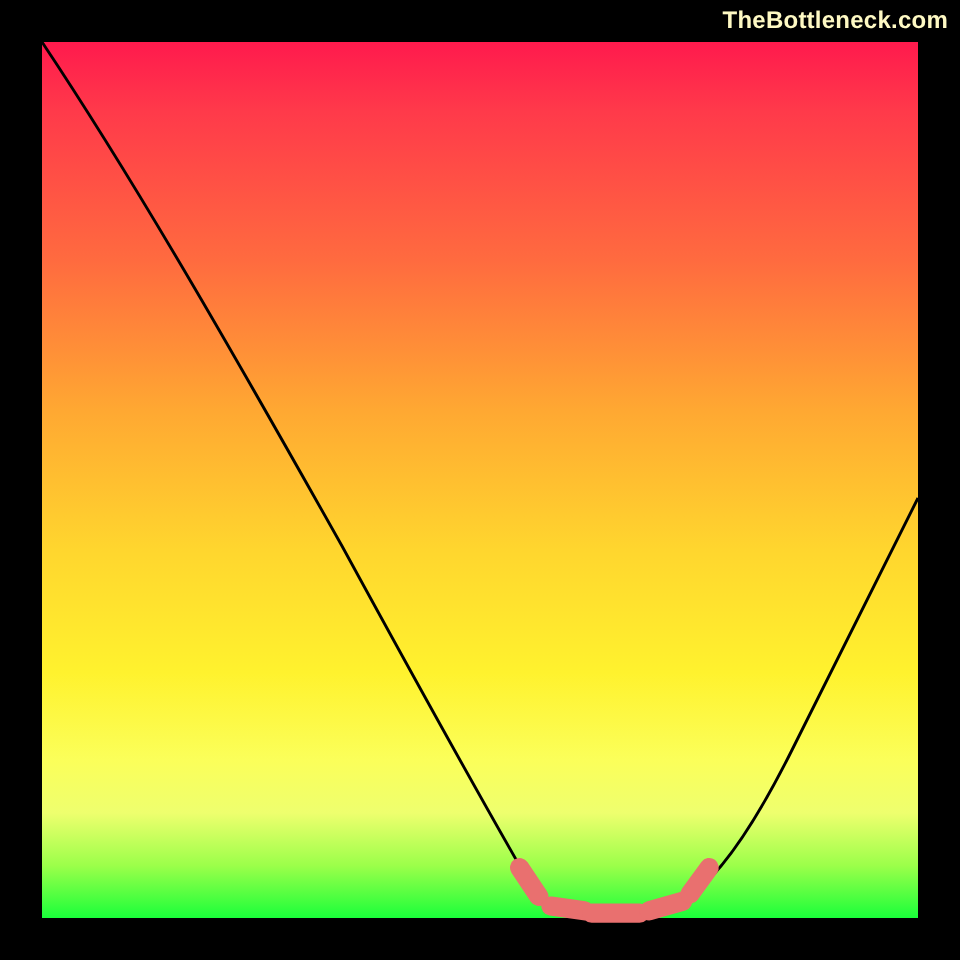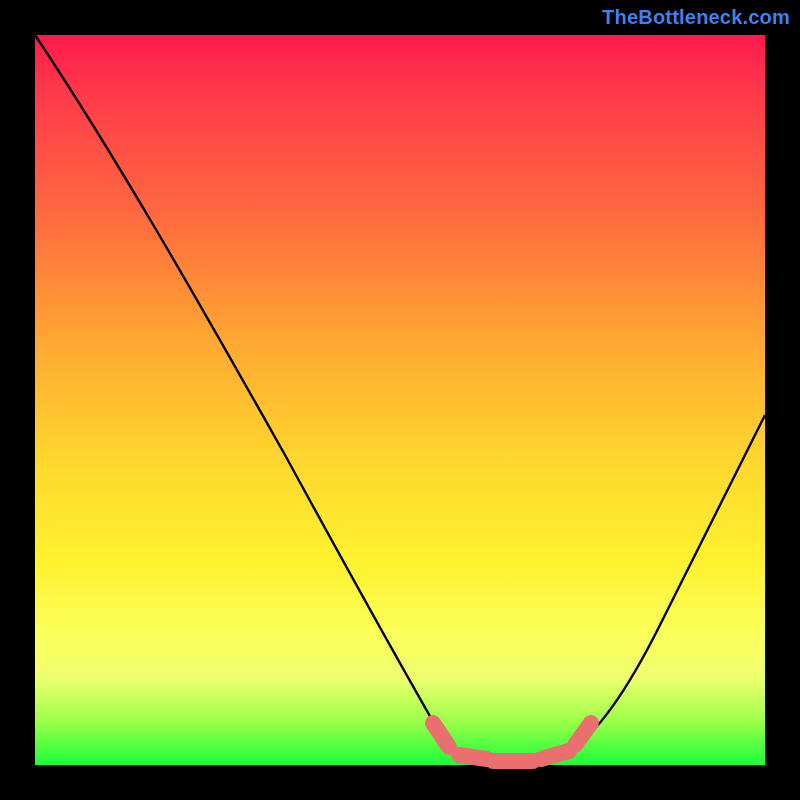--- a/index.html
+++ b/index.html
@@ -45,21 +45,21 @@
     left: 0;
     top: 0;
     width: 730px;
     height: 730px;
     overflow: visible;
   }
   .watermark {
     position: absolute;
     top: 6px;
     right: 10px;
-    color: #3b82f6;
+    color: #fef9c3;
     font-size: 20px;
     font-weight: 600;
     letter-spacing: 0.2px;
     user-select: none;
     text-align: right;
   }
 </style>
 </head>
 <body>
 

